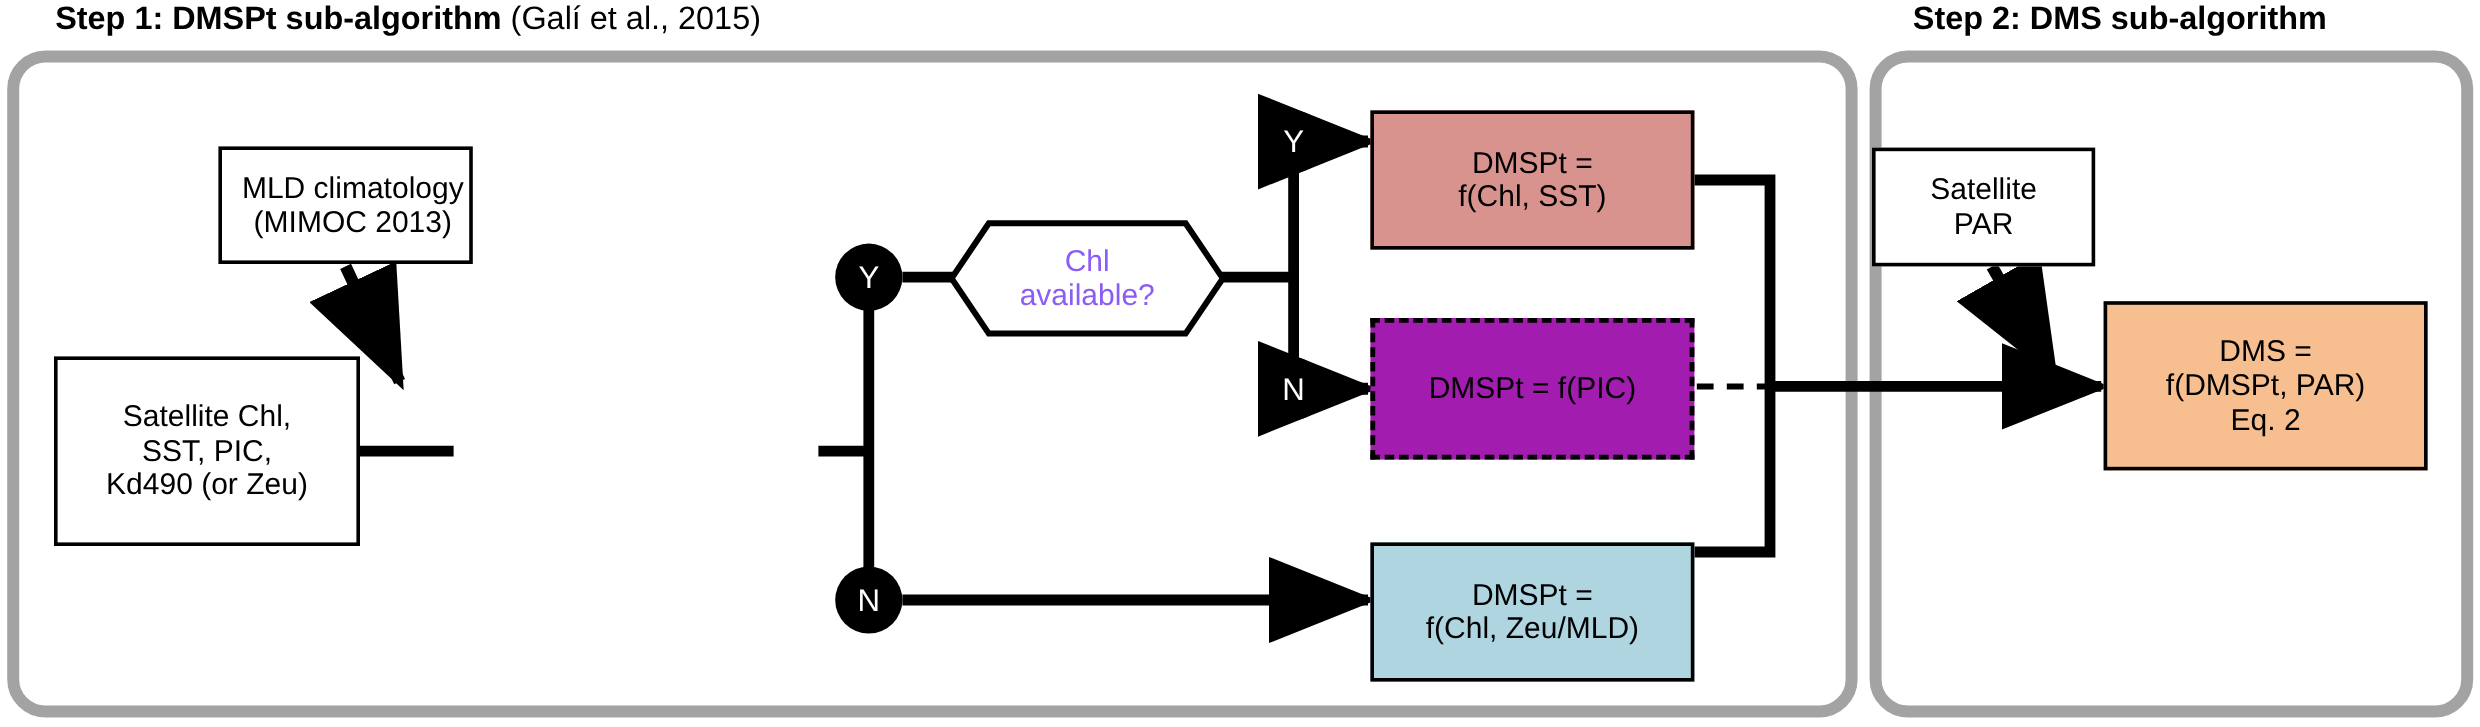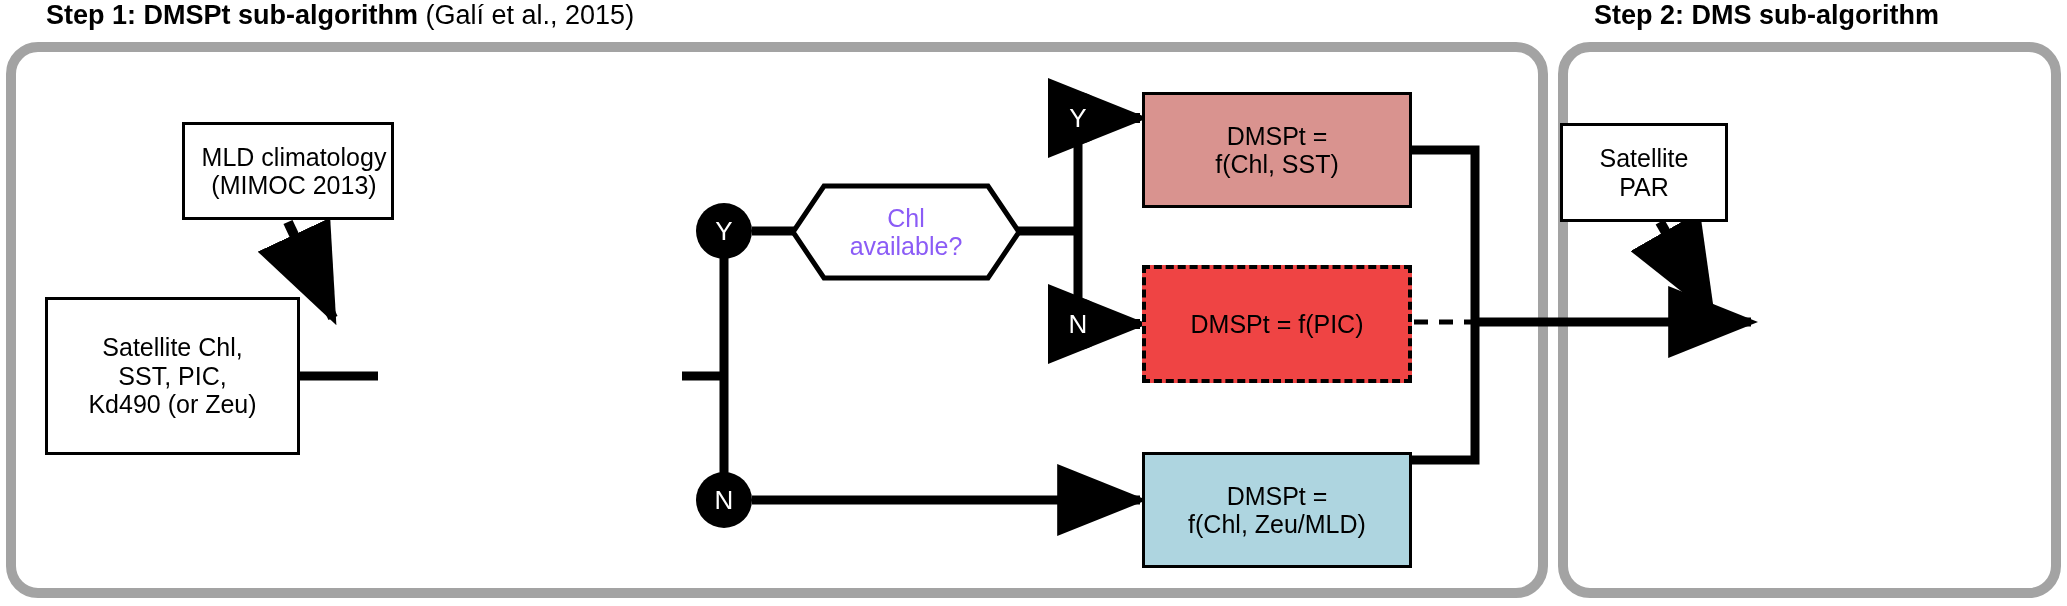--- a/index.html
+++ b/index.html
@@ -60,23 +60,23 @@
     padding: 2px 4px;
   }
   .node.dashed {
     border-style: dashed;
     border-width: 4px;
   }
 
   #box-mld        { left: 182px;  top: 122px; width: 212px; height: 98px; padding-left: 16px; }
   #box-satellite  { left: 45px;   top: 297px; width: 255px; height: 158px; }
   #box-dmspt-sst  { left: 1142px; top: 92px;  width: 270px; height: 116px; background: #d9938f; }
-  #box-dmspt-pic  { left: 1142px; top: 265px; width: 270px; height: 118px; background: #ef4444; }
+  #box-dmspt-pic  { left: 1142px; top: 265px; width: 270px; height: 118px; background: #a21caf; }
   #box-dmspt-mld  { left: 1142px; top: 452px; width: 270px; height: 116px; background: #aed5e0; }
-  #box-sat-par    { left: 1560px; top: 123px; width: 168px; height: 99px; }
+  #box-sat-par    { left: 1560px; top: 123px; width: 186px; height: 99px; }
   #box-dms        { left: 1753px; top: 251px; width: 270px; height: 141px; background: #f7bf8f; }
 
   
   .hex-wrap {
     position: absolute;
   }
   .hex-wrap svg { display: block; position: absolute; left: 0; top: 0; }
   .hex-label {
     position: absolute;
     left: 0; top: 0;
@@ -188,19 +188,22 @@
 Kd490 (or Zeu)</div>
 
   <div class="node" id="box-dmspt-sst">DMSPt =
 f(Chl, SST)</div>
   <div class="node dashed" id="box-dmspt-pic">DMSPt = f(PIC)</div>
   <div class="node" id="box-dmspt-mld">DMSPt =
 f(Chl, Zeu/MLD)</div>
 
   <div class="node" id="box-sat-par">Satellite
 PAR</div>
+  <div class="node" id="box-dms">DMS =
+f(DMSPt, PAR)
+Eq. 2</div>
 
   <div class="yn" id="yn-zeu-y">Y</div>
   <div class="yn" id="yn-zeu-n">N</div>
   <div class="yn" id="yn-chl-y">Y</div>
   <div class="yn" id="yn-chl-n">N</div>
 
 </div>
 
 </body></html>

